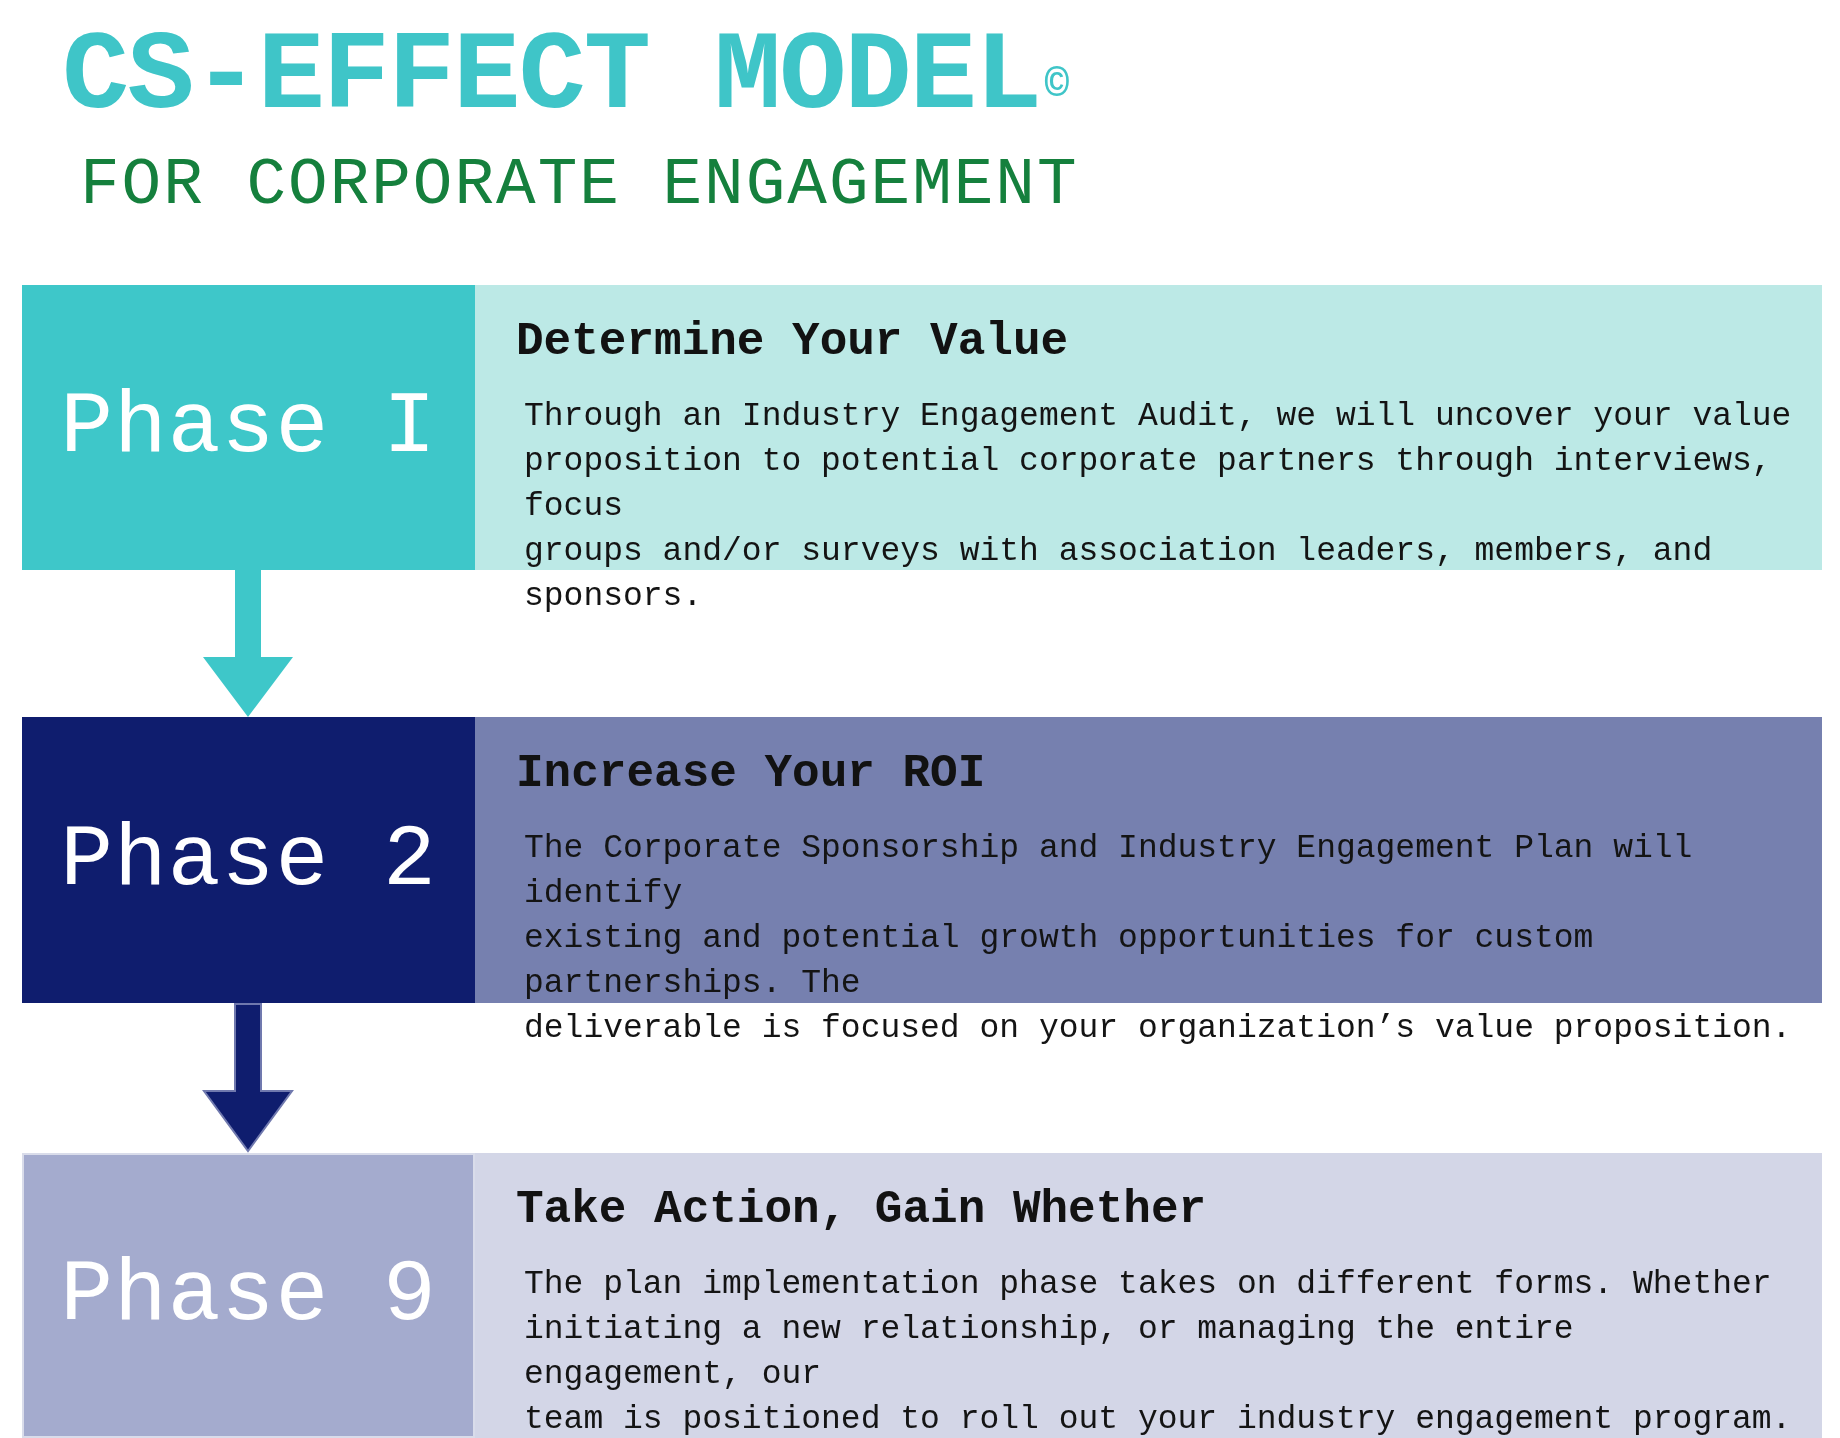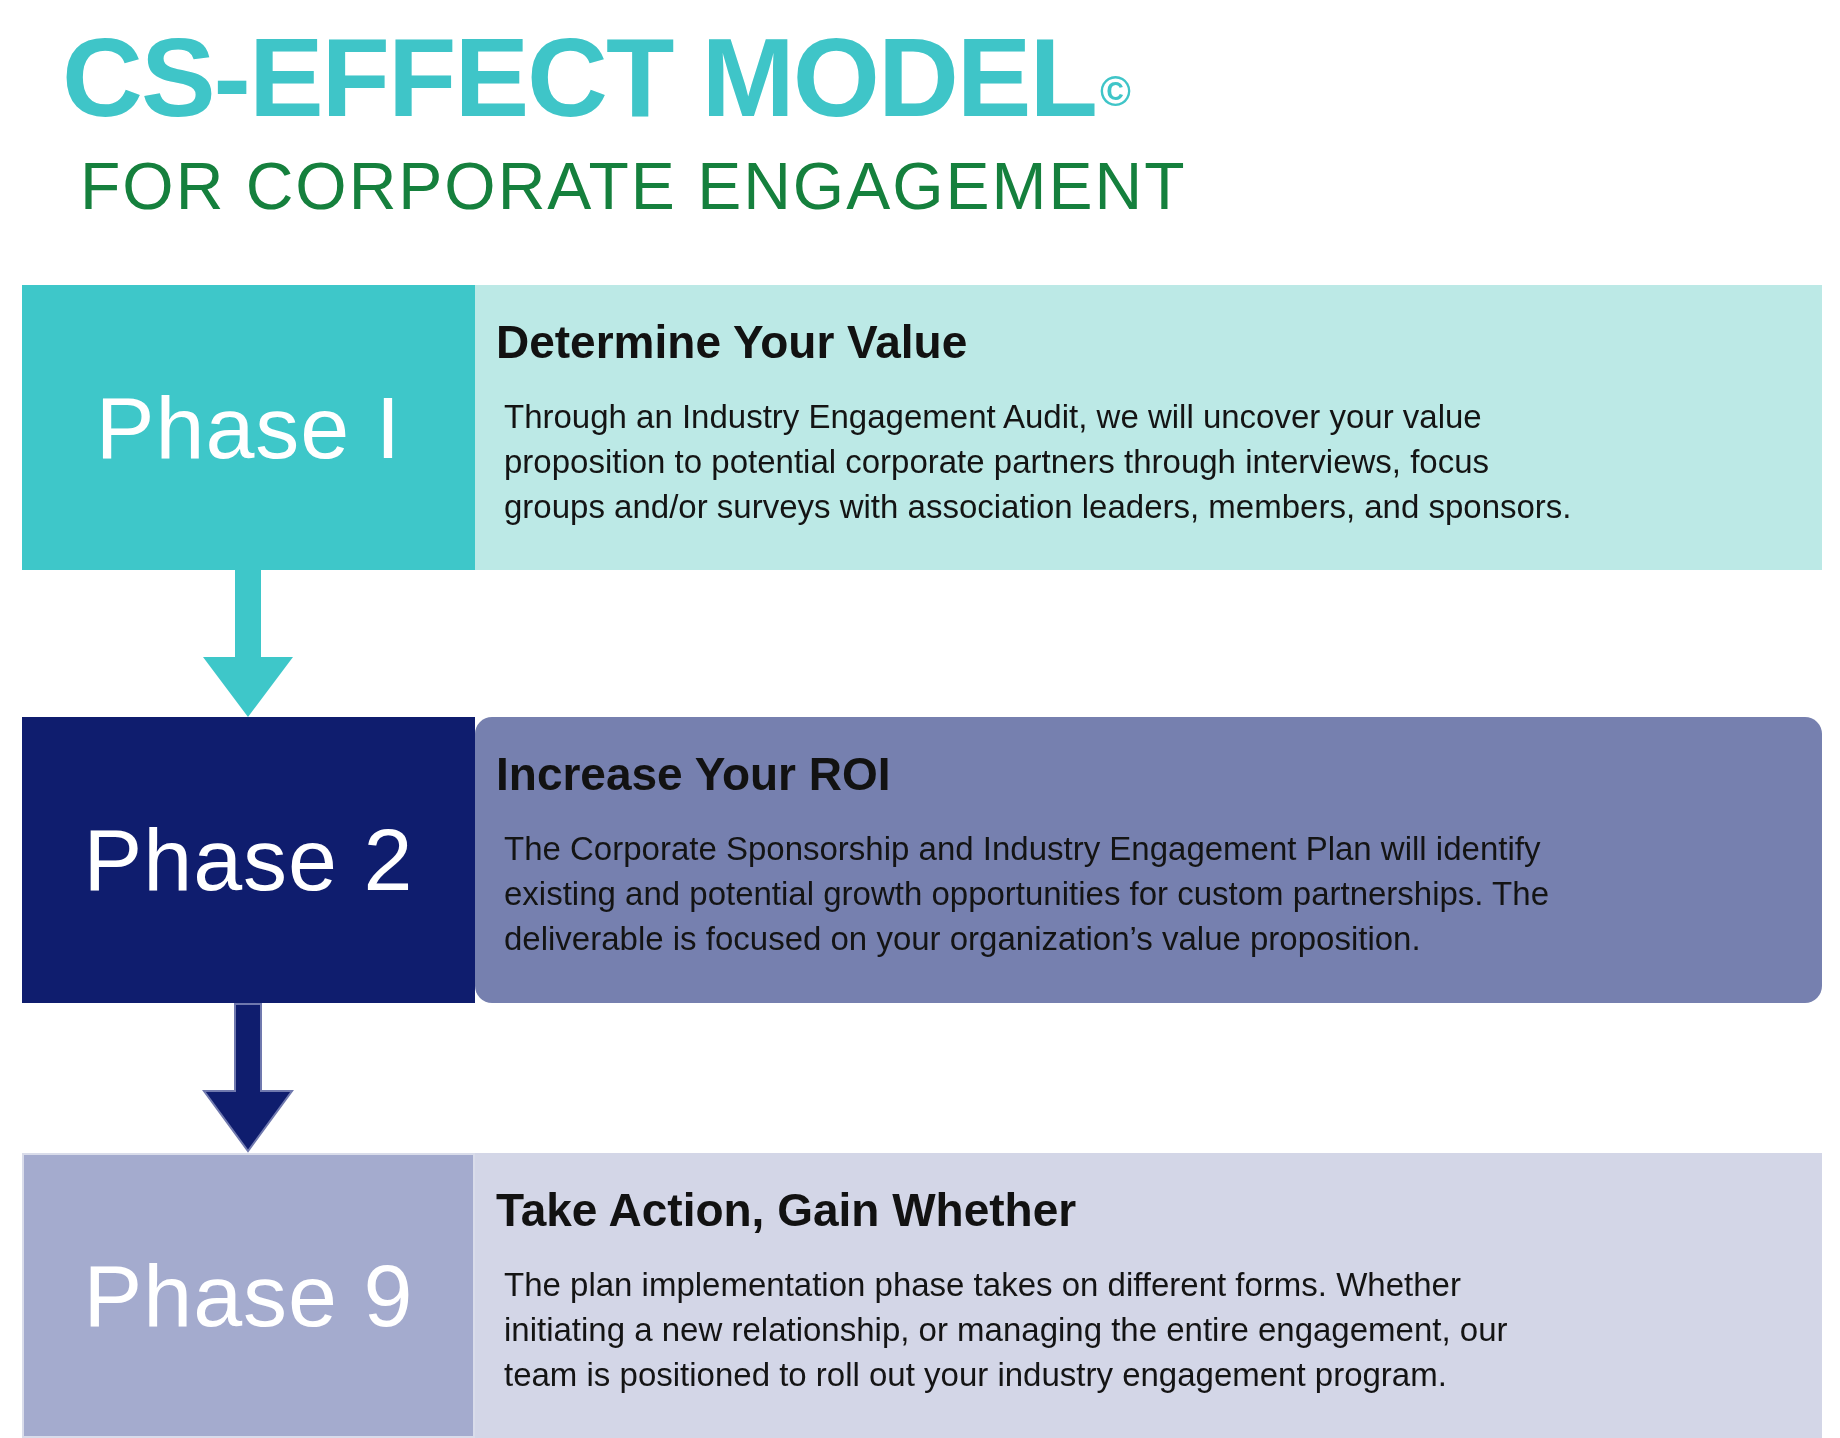--- a/index.html
+++ b/index.html
@@ -1,21 +1,21 @@
 <!DOCTYPE html>
 <html><head>
 <meta charset="utf-8">
 <style>
   html,body{margin:0;padding:0;background:#ffffff;}
   .canvas{
     position:relative;
     width:1840px;height:1438px;
     background:#ffffff;
     overflow:hidden;
-    font-family:Liberation Sans, sans-serif;
+    font-family:Liberation Mono, monospace;
   }
   
   .title{
     position:absolute;left:62px;top:22px;
     font-size:112px;line-height:1;font-weight:800;letter-spacing:-2px;
     color:#3fc5c8;margin:0;white-space:nowrap;
   }
   .title .copy{
     font-size:42px;font-weight:700;letter-spacing:0;
     position:relative;top:-10px;left:4px;
@@ -30,35 +30,35 @@
   .row1{top:285px;height:285px;}
   .row2{top:717px;height:286px;}
   .row3{top:1153px;height:285px;}
   .label-box{
     width:453px;flex:0 0 453px;
     display:flex;align-items:center;justify-content:center;
     color:#ffffff;font-size:88px;font-weight:300;letter-spacing:1px;
   }
   .content-box{
     flex:1 1 auto;
-    padding:30px 20px 0 21px;
+    padding:30px 20px 0 41px;
     box-sizing:border-box;
   }
   .content-box h2{
     margin:0;font-size:46px;line-height:55px;font-weight:700;color:#121212;
     letter-spacing:0;
   }
   .content-box p{
     margin:24px 0 0 8px;font-size:33px;line-height:45px;color:#141414;
     white-space:pre-line;
   }
   .row1 .label-box{background:#3ec7c9;text-align:center;}
   .row1 .content-box{background:#bce9e6;}
   .row2 .label-box{background:#0f1d6e;}
-  .row2 .content-box{background:#7680af;border-radius:17px;}
+  .row2 .content-box{background:#7680af;}
   .row3 .label-box{background:#a4abce;box-shadow:inset 0 0 0 2px #d9dcea;}
   .row3 .content-box{background:#d3d6e7;}
   
   .arrow{position:absolute;left:202px;width:92px;}
   .arrow1{top:570px;height:147px;}
   .arrow2{top:1003px;height:150px;}
 </style>
 </head>
 <body>
 

